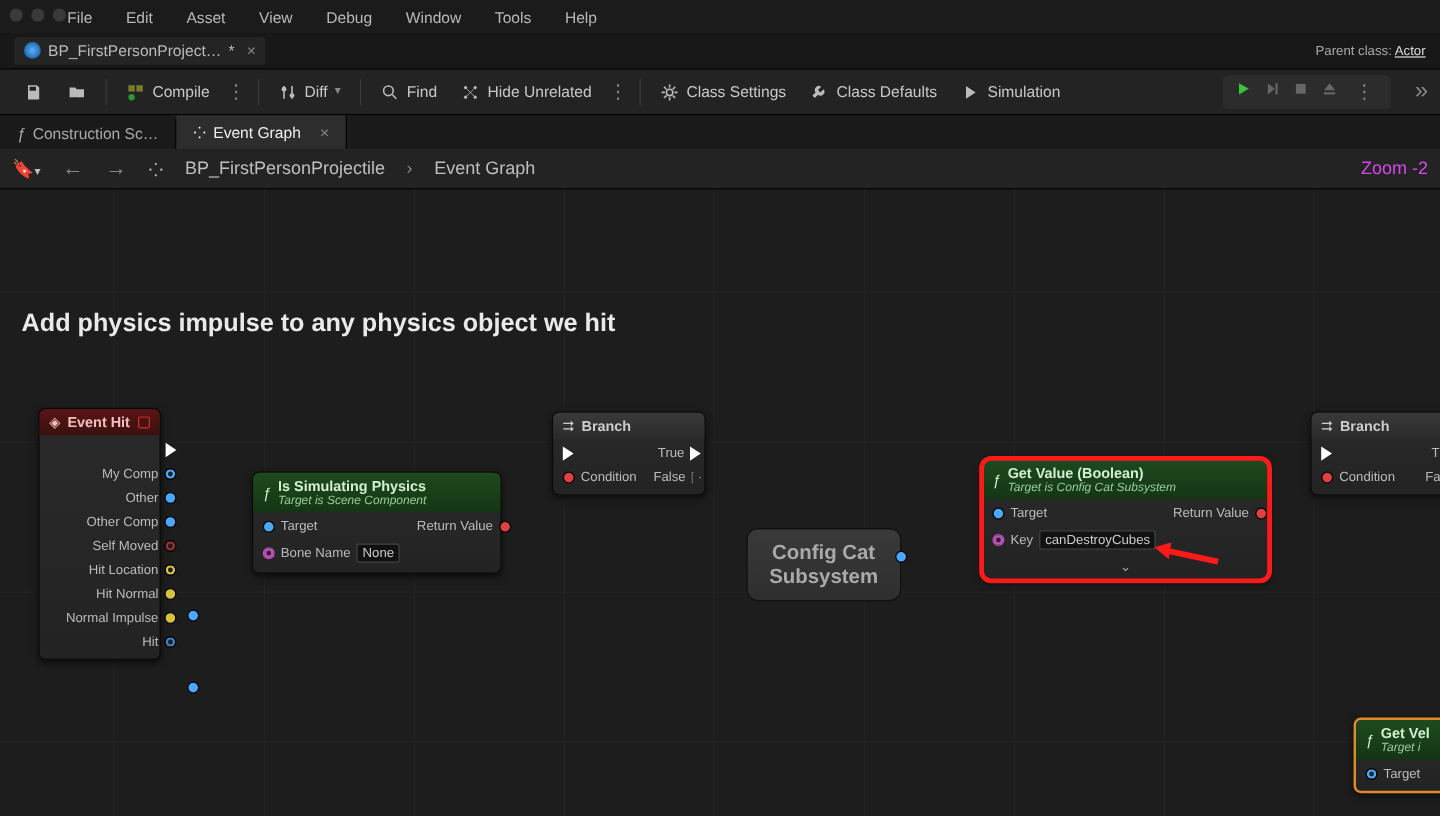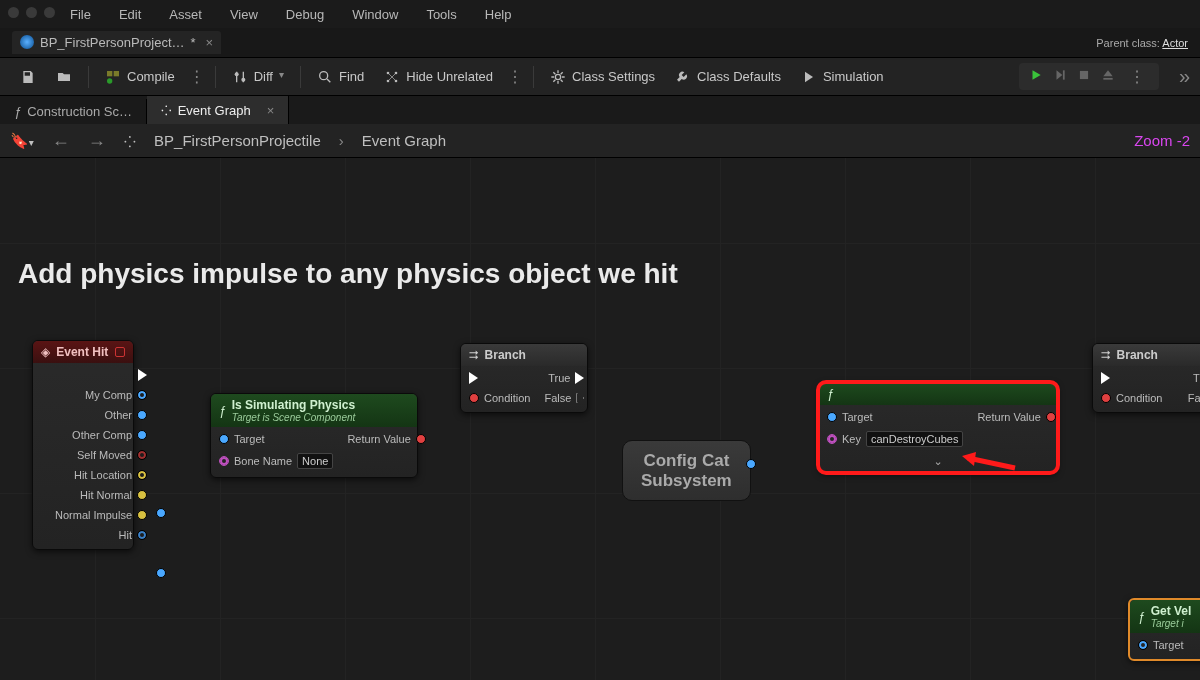--- a/index.html
+++ b/index.html
@@ -1,17 +1,17 @@
 <!DOCTYPE html>
 <html><head>
 <meta charset="utf-8">
 <style>
   * { box-sizing: border-box; margin: 0; padding: 0; font-family: "Segoe UI", Arial, sans-serif; }
   body { background:#151515; color:#c8c8c8; width:1200px; height:680px; overflow:hidden; position:relative; }
-  .menubar { height:28px; background:#1b1b1b; display:flex; align-items:center; padding-left:56px; font-size:13px; color:#b8b8b8; }
+  .menubar { height:28px; background:#1b1b1b; display:flex; align-items:center; padding-left:42px; font-size:13px; color:#b8b8b8; }
   .traffic { position:absolute; left:8px; top:7px; display:flex; gap:7px; }
   .traffic span { width:11px; height:11px; border-radius:50%; background:#3a3a3a; display:inline-block; }
   .menubar .mitem { padding:0 14px; cursor:default; }
   .tabrow { height:30px; background:#181818; display:flex; align-items:center; justify-content:space-between; padding:0 12px; font-size:13px; color:#bababa; border-bottom:1px solid #000; }
   .tabrow .tab { display:flex; align-items:flex-start; gap:6px; padding:4px 8px; background:#242424; border-radius:3px 3px 0 0; }
   .tabrow .ueicon { width:14px; height:14px; border-radius:50%; background:radial-gradient(circle,#5ab0ff 0%,#0a4d8f 100%); display:inline-block; }
   .tabrow .close { color:#888; padding-left:4px; }
   .tabrow .right { font-size:11px; color:#aaa; }
   .tabrow .right .cls { text-decoration:underline; color:#ddd; }
   .toolbar { height:38px; background:#232323; display:flex; align-items:center; padding:0 10px; border-bottom:1px solid #000; }
@@ -27,21 +27,21 @@
   .subtab { display:flex; align-items:center; gap:6px; padding:5px 14px; color:#aaa; border-right:1px solid #000; }
   .subtab.active { background:#2d2d2d; color:#eee; }
   .subtab .close { color:#888; font-size:13px; padding-left:10px; }
   .crumbbar { height:34px; background:#232323; display:flex; align-items:center; padding:0 10px; font-size:15px; color:#bfbfbf; justify-content:space-between; border-bottom:1px solid #000;}
   .crumbbar .nav { display:flex; align-items:center; gap:18px; }
   .crumbbar .arrow { color:#888; font-size:18px; }
   .canvas { position:absolute; left:0; top:158px; width:1200px; height:522px; background:#1d1d1d; overflow:hidden;
     background-image: linear-gradient(#232323 1px, transparent 1px), linear-gradient(90deg,#232323 1px, transparent 1px);
     background-size: 125px 125px; background-position: -30px -40px;
   }
-  .comment { position:absolute; left:18px; top:100px; font-size:28px; font-weight:600; color:#eaeaea; }
+  .comment { position:absolute; left:18px; top:100px; font-size:21px; font-weight:600; color:#eaeaea; }
   
   .node { position:absolute; background:linear-gradient(#2a2a2a,#232323); border:1px solid #0a0a0a; border-radius:6px; box-shadow:0 2px 6px rgba(0,0,0,.6); font-size:12px; color:#ccc; }
   .node .hdr { padding:4px 8px; border-radius:5px 5px 0 0; display:flex; align-items:center; gap:6px; }
   .hdr.red { background:linear-gradient(#5a1414,#3a1010); color:#f0c0c0; }
   .hdr.grey { background:linear-gradient(#3a3a3a,#2a2a2a); }
   .hdr.green { background:linear-gradient(#1e4a1e,#143514); color:#d0f0d0; }
   .hdr.green .sub { display:block; font-size:10px; color:#9acb9a; font-style:italic; font-weight:400; }
   .nbody { padding:6px 8px 8px 8px; display:flex; justify-content:space-between; gap:14px; }
   .col { display:flex; flex-direction:column; gap:8px;text-align:right; }
   .col.right { align-items:flex-end; }
@@ -342,20 +342,22 @@
 
   <div class="bubble" style="left:622px; top:282px;">
     <div>Config Cat</div>
     <div>Subsystem</div>
     <span class="dot blue" style="position:absolute; right:-6px; top:18px"></span>
   </div>
 
   <div class="node" id="n-getval" style="left:818px; top:224px; width:240px;">
     <div class="hdr green">
       <span style="font-style:italic">ƒ</span>
+      <span><b>Get Value (Boolean)</b>
+      <span class="sub">Target is Config Cat Subsystem</span></span>
     </div>
     <div class="nbody">
       <div class="col">
         <div class="pin">
             <span class="dot blue"></span>
             <span class="pn">Target</span>
           </div>
         <div class="pin">
             <span class="dot magenta"></span>
             <span class="pn">Key</span> 

